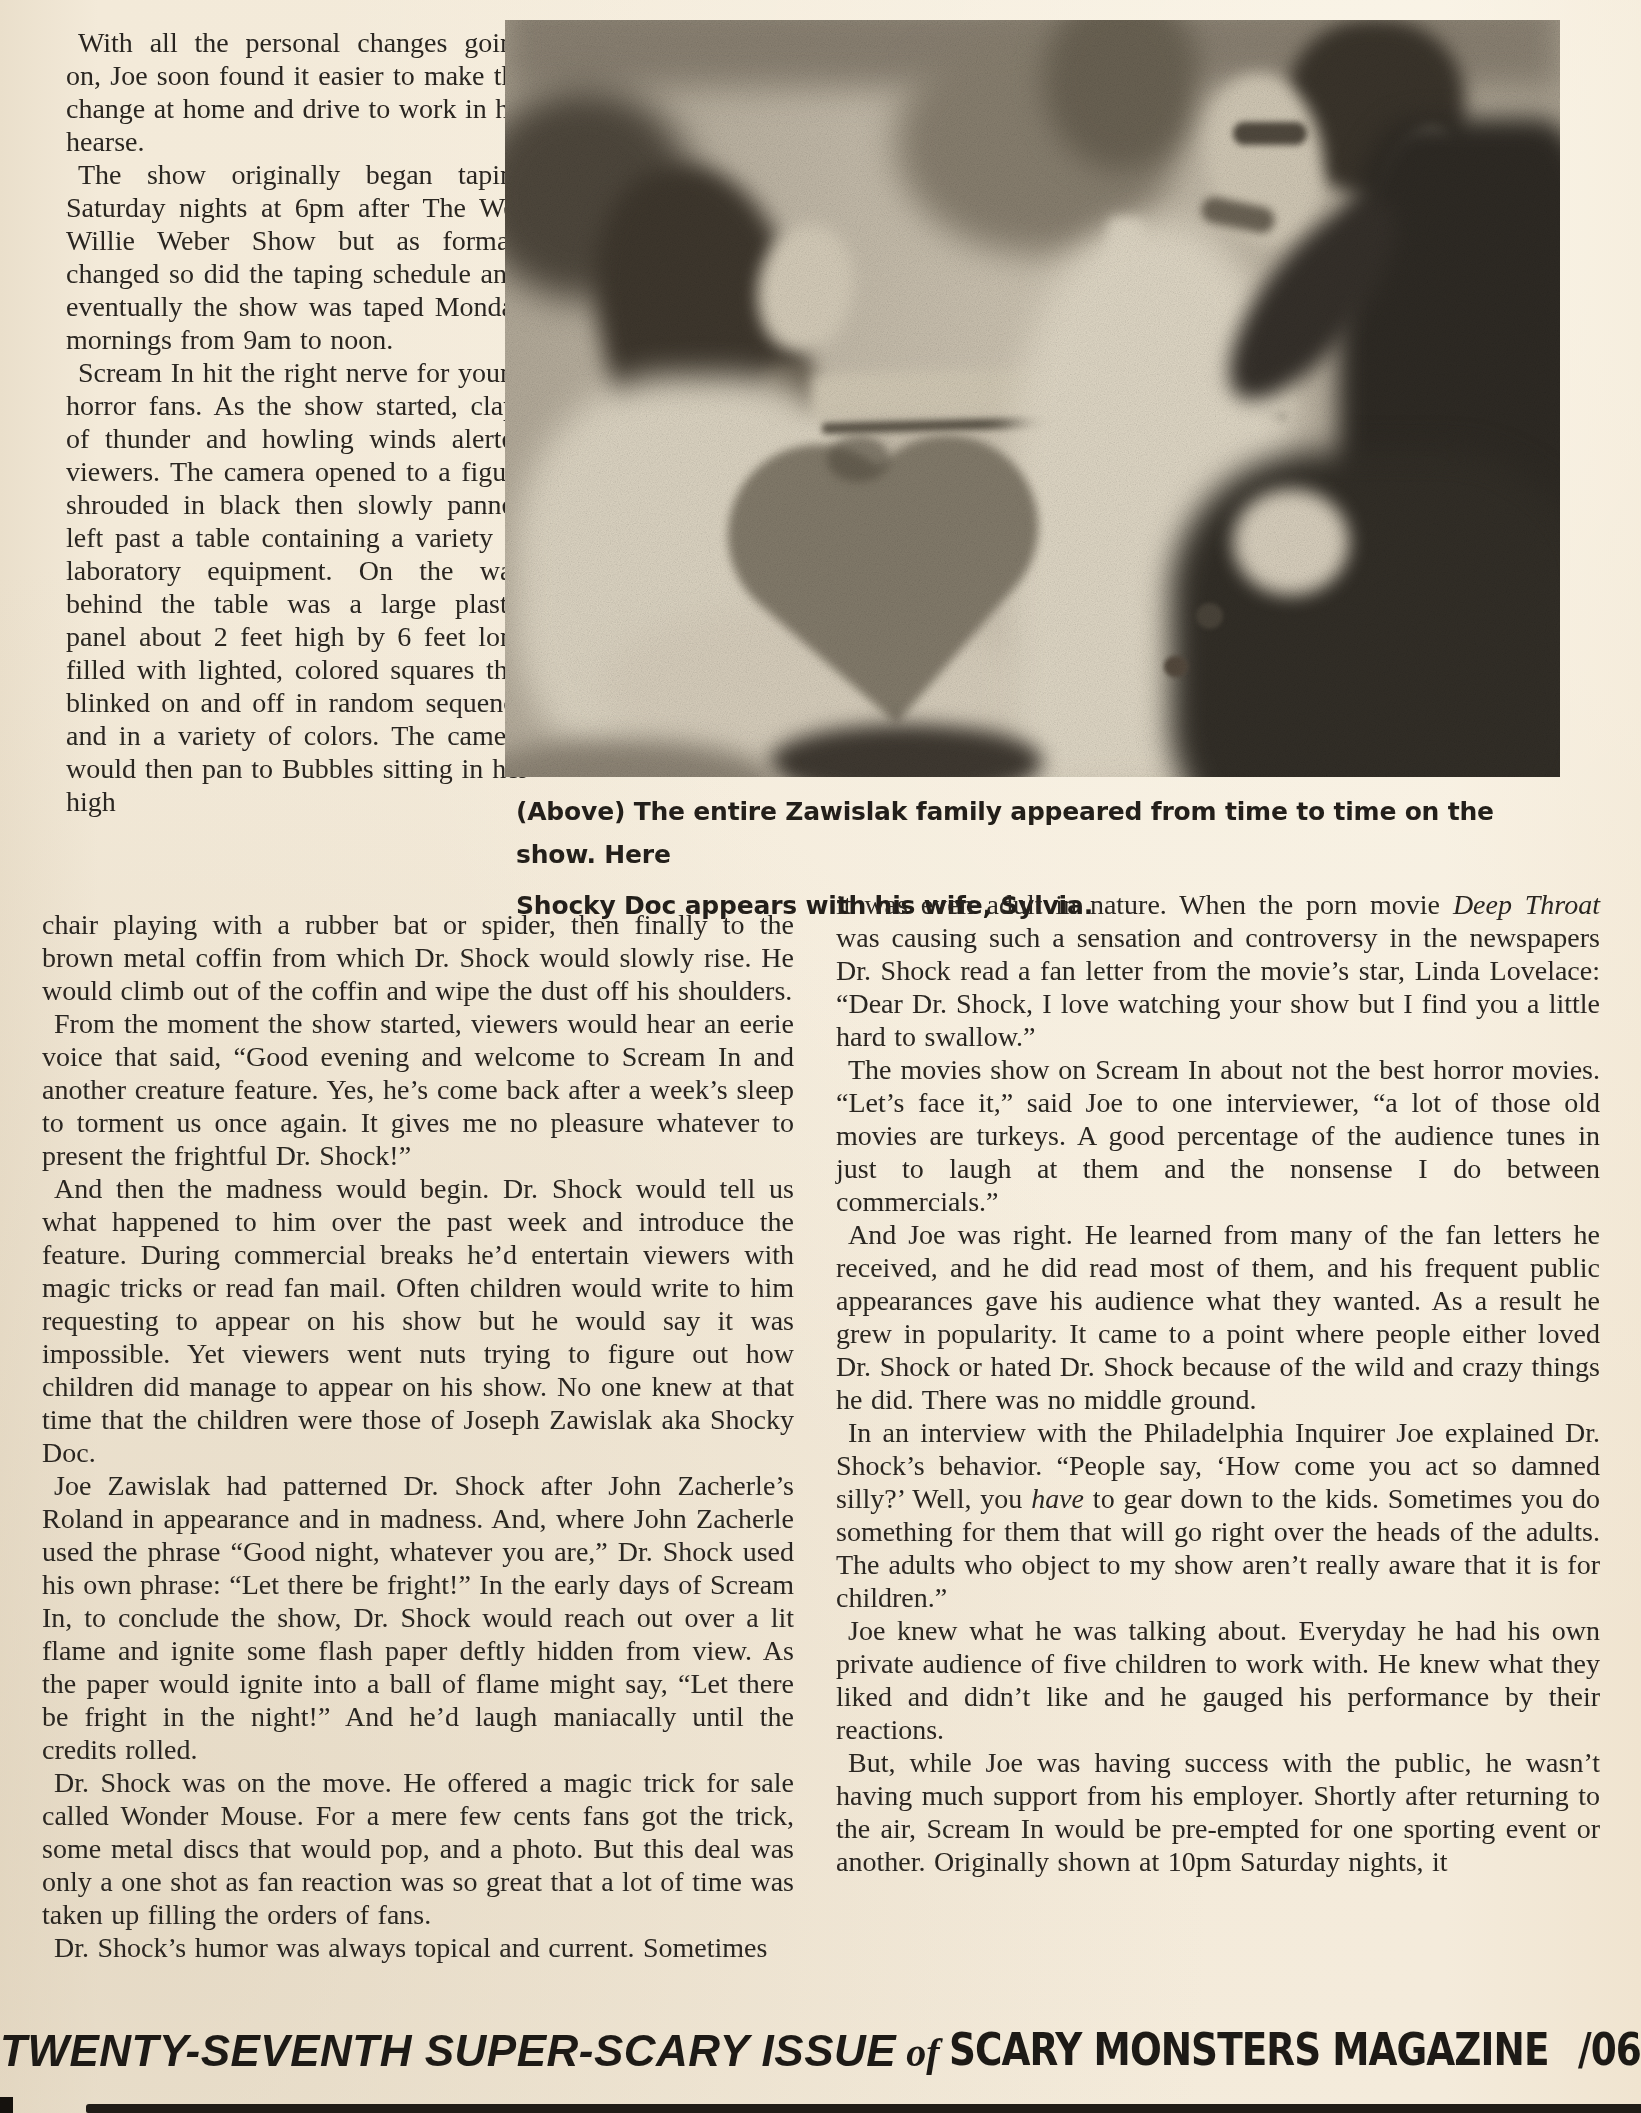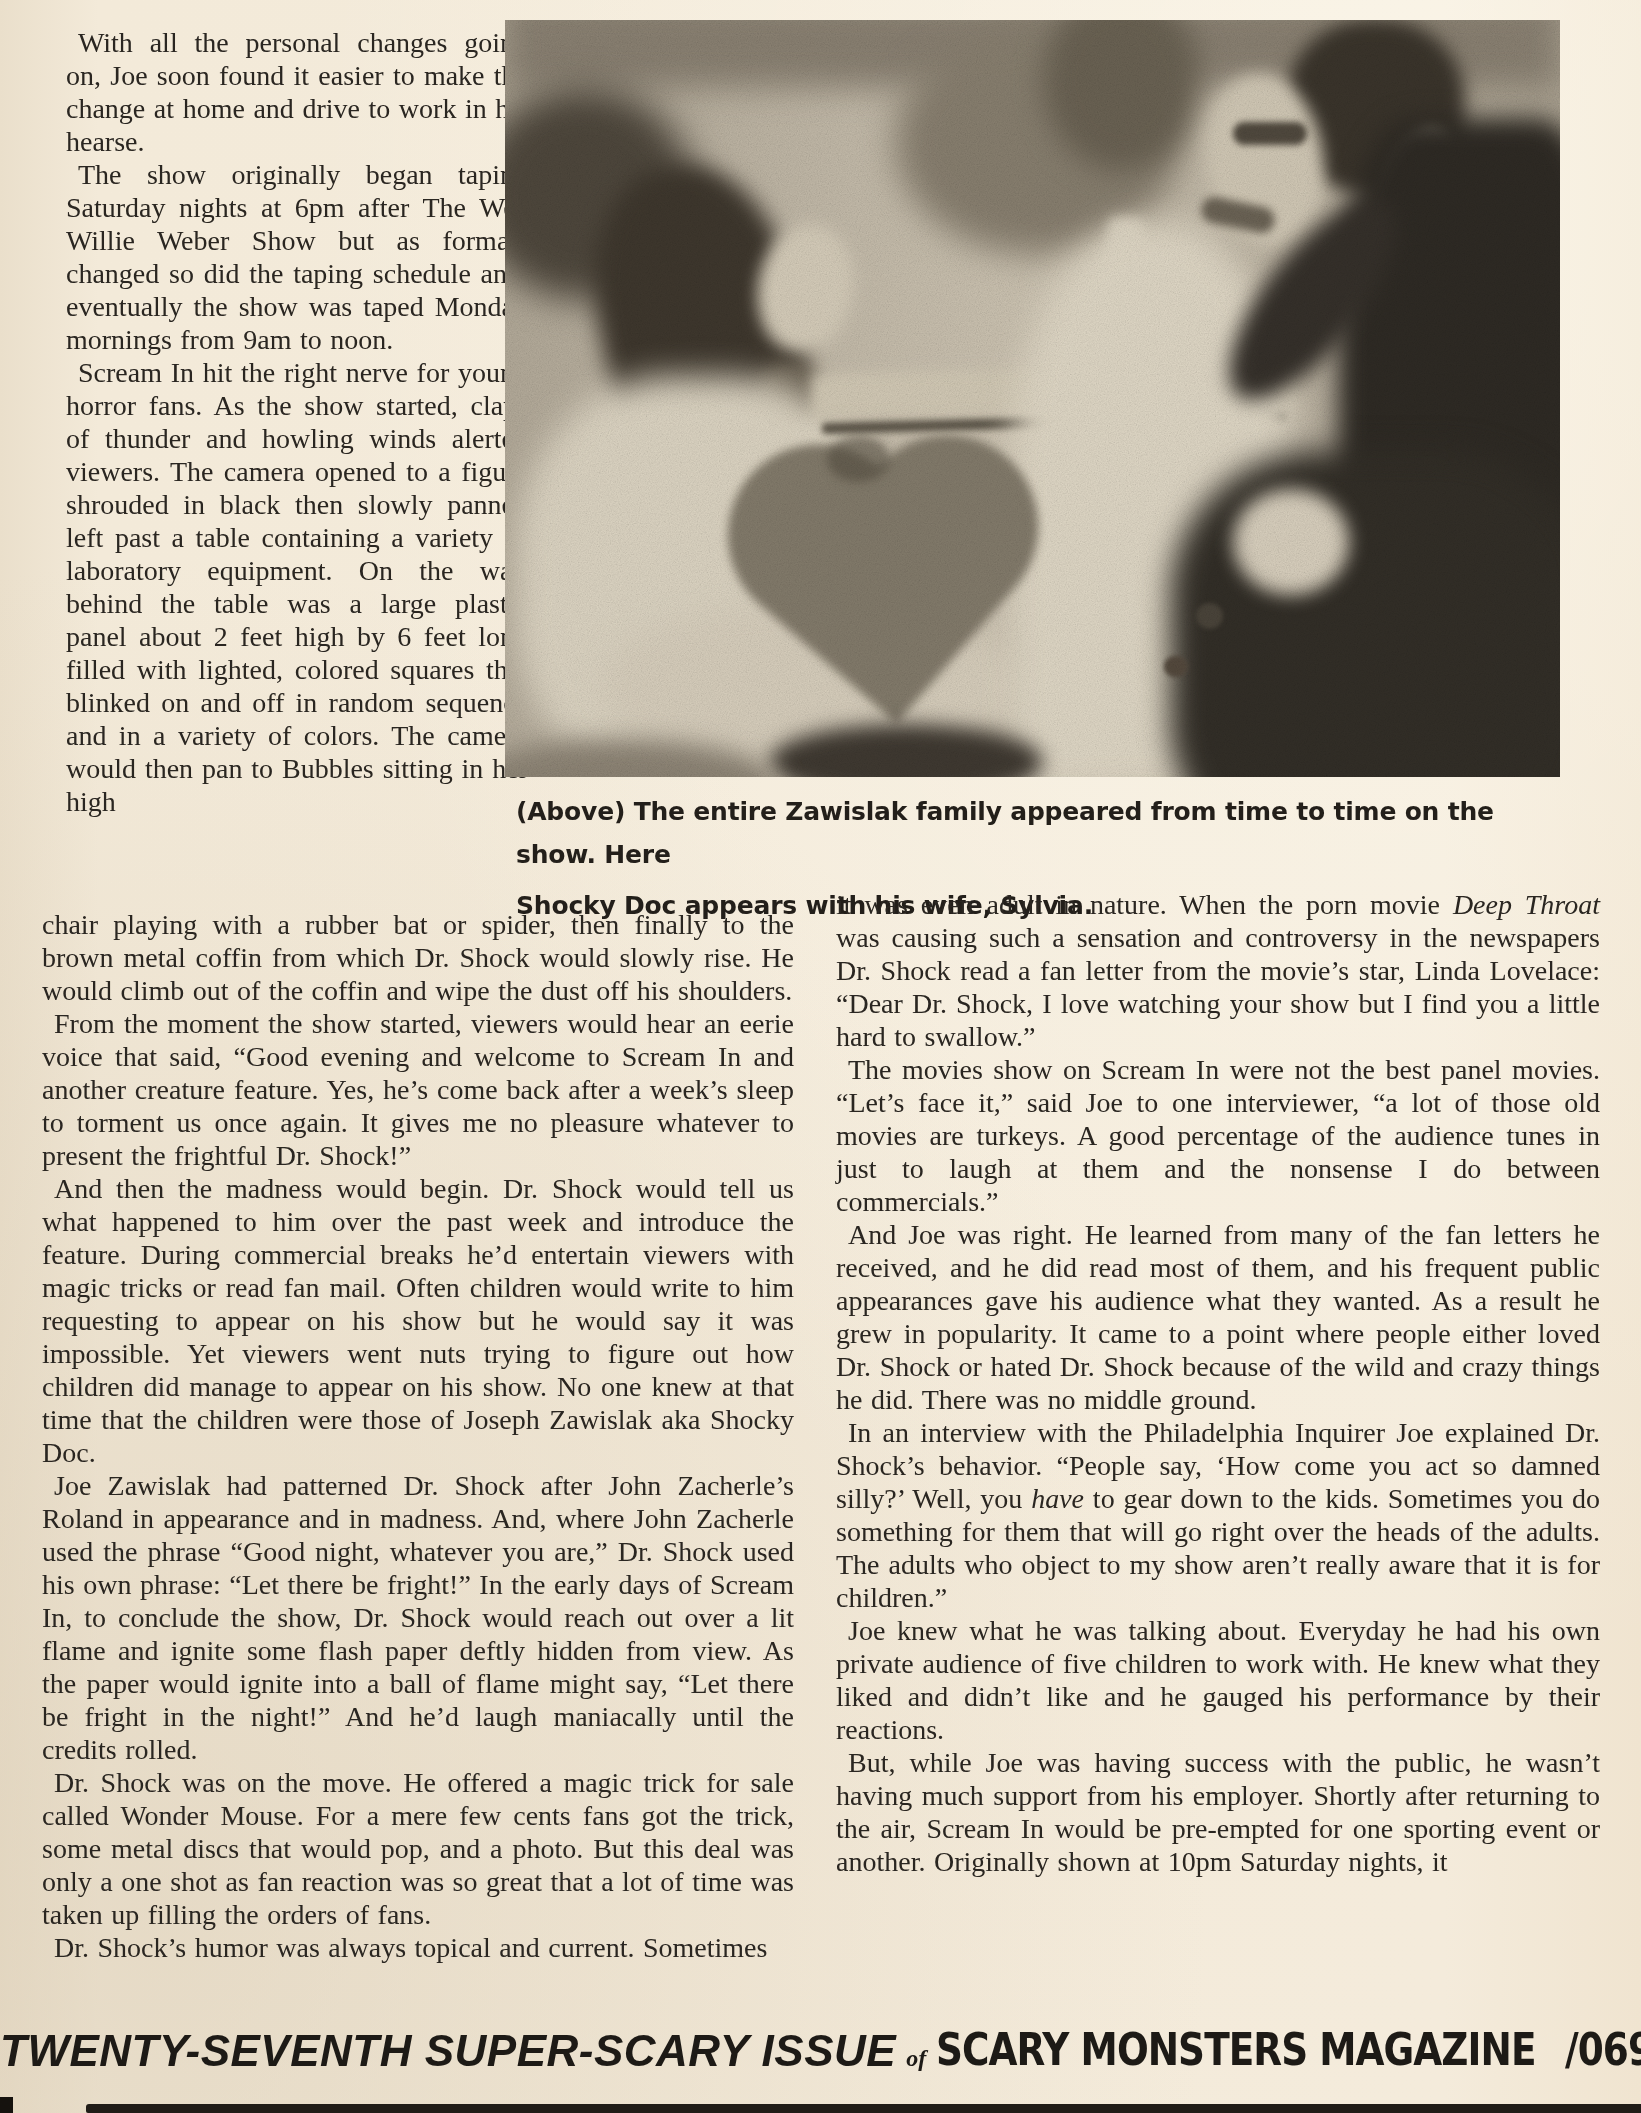--- a/index.html
+++ b/index.html
@@ -47,21 +47,21 @@
     color:#1d1a16;
   }
   .footer .issue{
     font-family:"Liberation Sans", sans-serif;
     font-style:italic;font-weight:bold;
     font-size:44px;letter-spacing:.5px;
   }
   .footer .of{
     font-family:"Liberation Serif", serif;
     font-style:italic;font-weight:bold;
-    font-size:24px;padding:0 6px;
+    font-size:40px;padding:0 6px;
   }
   .footer .mag{
     display:inline-block;
     font-family:"DejaVu Sans", sans-serif;
     font-weight:900;
     font-size:39px;letter-spacing:-1px;
     transform:scale(.96,1.12);
     transform-origin:left bottom;
   }
   
@@ -154,21 +154,21 @@
       <p class="para"><span>chair playing with a rubber bat or spider, then finally to the brown metal coffin from which Dr. Shock would slowly rise.  He would climb out of the coffin and wipe the dust off his shoulders.</span></p>
       <p class="para ind"><span>From the moment the show started, viewers would hear an eerie voice that said, “Good evening and welcome to Scream In and another creature feature.  Yes, he’s come back after a week’s sleep to torment us once again.  It gives me no pleasure whatever to present the frightful Dr. Shock!”</span></p>
       <p class="para ind"><span>And then the madness would begin.  Dr. Shock would tell us what happened to him over the past week and introduce the feature.  During commercial breaks he’d entertain viewers with magic tricks or read fan mail.  Often children would write to him requesting to appear on his show but he would say it was impossible.  Yet viewers went nuts trying to figure out how children did manage to appear on his show.  No one knew at that time that the children were those of Joseph Zawislak aka Shocky Doc.</span></p>
       <p class="para ind"><span>Joe Zawislak had patterned Dr. Shock after John Zacherle’s Roland in appearance and in madness.  And, where John Zacherle used the phrase “Good night, whatever you are,” Dr. Shock used his own phrase: “Let there be fright!”  In the early days of Scream In, to conclude the show, Dr. Shock would reach out over a lit flame and ignite some flash paper deftly hidden from view.  As the paper would ignite into a ball of flame might say, “Let there be fright in the night!”  And he’d laugh maniacally until the credits rolled.</span></p>
       <p class="para ind"><span>Dr. Shock was on the move.  He offered a magic trick for sale called Wonder Mouse.  For a mere few cents fans got the trick, some metal discs that would pop, and a photo.  But this deal was only a one shot as fan reaction was so great that a lot of time was taken up filling the orders of fans.</span></p>
       <p class="para ind"><span>Dr. Shock’s humor was always topical and current.  Sometimes</span></p>
     </div>
 
   <div class="col col-right">
       <p class="para"><span>it was even adult in nature.  When the porn movie </span><span class="it">Deep Throat</span><span> was causing such a sensation and controversy in the newspapers Dr. Shock read a fan letter from the movie’s star, Linda Lovelace: “Dear Dr. Shock, I love watching your show but I find you a little hard to swallow.”</span></p>
-      <p class="para ind"><span>The movies show on Scream In were not the best panel movies.  “Let’s face it,” said Joe to one interviewer, “a lot of those old movies are turkeys.  A good percentage of the audience tunes in just to laugh at them and the nonsense I do between commercials.”</span></p>
+      <p class="para ind"><span>The movies show on Scream In about not the best horror movies.  “Let’s face it,” said Joe to one interviewer, “a lot of those old movies are turkeys.  A good percentage of the audience tunes in just to laugh at them and the nonsense I do between commercials.”</span></p>
       <p class="para ind"><span>And Joe was right.  He learned from many of the fan letters he received, and he did read most of them, and his frequent public appearances gave his audience what they wanted.  As a result he grew in popularity.  It came to a point where people either loved Dr. Shock or hated Dr. Shock because of the wild and crazy things he did.  There was no middle ground.</span></p>
       <p class="para ind"><span>In an interview with the Philadelphia Inquirer Joe explained Dr. Shock’s behavior.  “People say, ‘How come you act so damned silly?’  Well, you </span><span class="it">have</span><span> to gear down to the kids.  Sometimes you do something for them that will go right over the heads of the adults.  The adults who object to my show aren’t really aware that it is for children.”</span></p>
       <p class="para ind"><span>Joe knew what he was talking about.  Everyday he had his own private audience of five children to work with.  He knew what they liked and didn’t like and he gauged his performance by their reactions.</span></p>
       <p class="para ind"><span>But, while Joe was having success with the public, he wasn’t having much support from his employer.  Shortly after returning to the air, Scream In would be pre-empted for one sporting event or another.  Originally shown at 10pm Saturday nights, it</span></p>
     </div>
 
   <div class="footer">
     <span class="issue">TWENTY-SEVENTH SUPER-SCARY ISSUE</span>
     <span class="of">of</span>
     <span class="mag">SCARY MONSTERS MAGAZINE</span>

